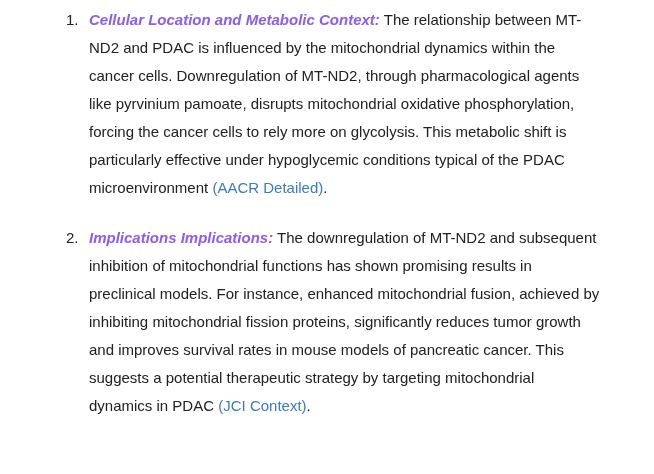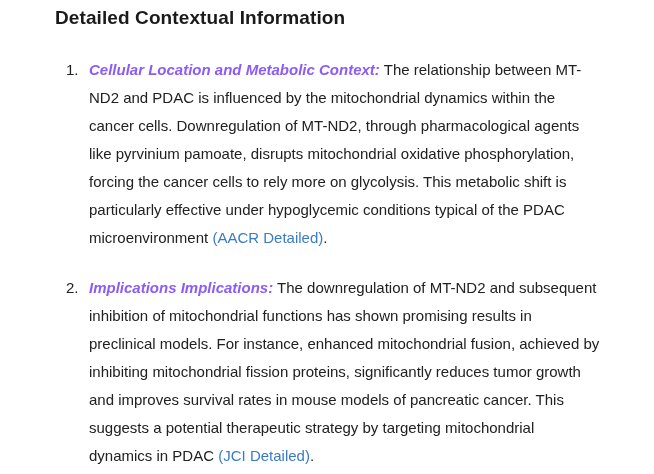--- a/index.html
+++ b/index.html
@@ -58,21 +58,20 @@
     color: #3b7bc4;
     text-decoration: none;
     cursor: pointer;
   }
 </style>
 </head>
 <body>
 
 <div class="doc">
 
-  <h2 class="doc-heading">Detailed Contextual Information</h2>
 
   <ol class="numbered-list">
 
     <li class="list-item">
       <span class="item-number">1.</span>
       <div class="item-content"><span class="item-lead">Cellular Location and Metabolic Context:</span><span> The relationship between MT-
 ND2 and PDAC is influenced by the mitochondrial dynamics within the
 cancer cells. Downregulation of MT-ND2, through pharmacological agents
 like pyrvinium pamoate, disrupts mitochondrial oxidative phosphorylation,
 forcing the cancer cells to rely more on glycolysis. This metabolic shift is
@@ -81,18 +80,18 @@
     </li>
 
     <li class="list-item">
       <span class="item-number">2.</span>
       <div class="item-content"><span class="item-lead">Implications Implications:</span><span> The downregulation of MT-ND2 and subsequent
 inhibition of mitochondrial functions has shown promising results in
 preclinical models. For instance, enhanced mitochondrial fusion, achieved by
 inhibiting mitochondrial fission proteins, significantly reduces tumor growth
 and improves survival rates in mouse models of pancreatic cancer. This
 suggests a potential therapeutic strategy by targeting mitochondrial
-dynamics in PDAC </span><a class="citation-link">(JCI Detailed)</a><span>.</span></div>
+dynamics in PDAC </span><a class="citation-link">(JCI Context)</a><span>.</span></div>
     </li>
 
   </ol>
 
 </div>
 
 </body></html>

